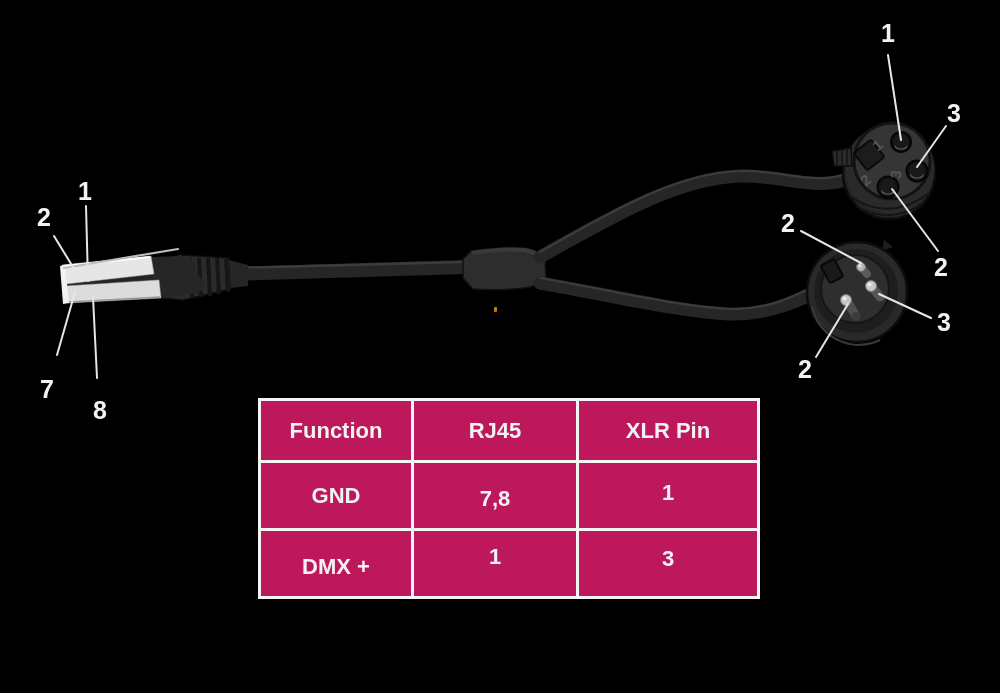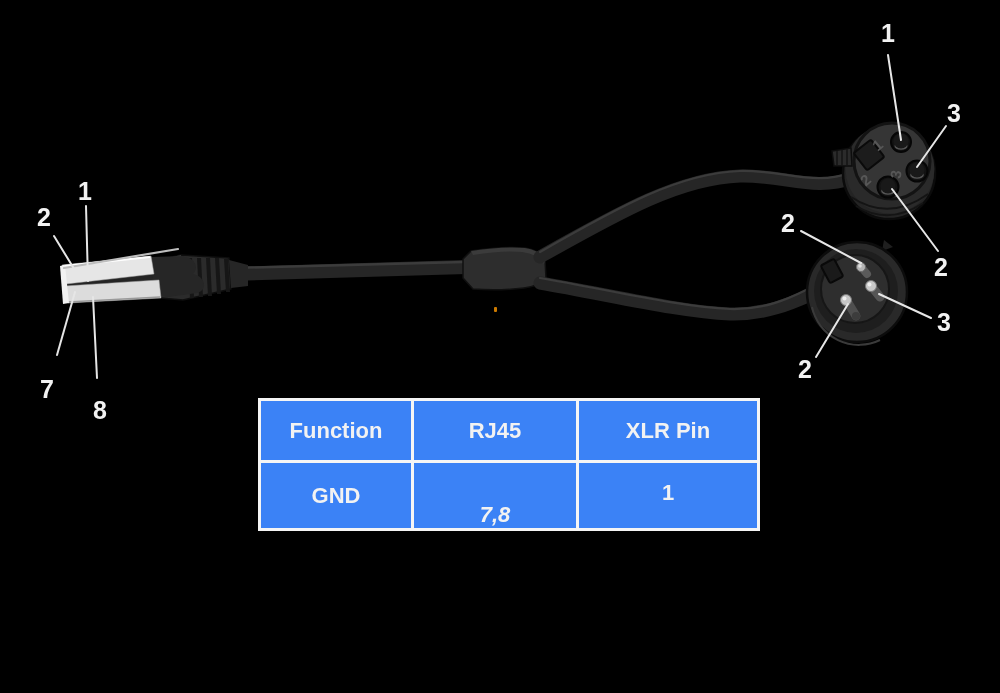--- a/index.html
+++ b/index.html
@@ -14,24 +14,24 @@
     color:var(--label_text,#f2f2f2);font-weight:bold;font-size:25px;line-height:1;
     white-space:nowrap;user-select:none;
   }
   table.pinout{
     position:absolute;left:258px;top:398px;
     border-collapse:collapse;table-layout:fixed;
     color:var(--label_text,#f2f2f2);font-weight:bold;font-size:22px;text-align:center;
   }
   table.pinout th,table.pinout td{
     border:3px solid var(--table_border,#f5f5f5);
-    background:#3b82f6;vertical-align:middle;padding:0;
+    background:#be185d;vertical-align:middle;padding:0;
   }
   .cellspan{display:inline-block;position:relative;}
-  .dn2{top:2px;} .dn3{top:19px;font-style:italic;} .up3{top:-3px;} .up5{top:-5px;} .up7{top:-7px;}
+  .dn2{top:2px;} .dn3{top:3px;} .up3{top:-3px;} .up5{top:-5px;} .up7{top:-7px;}
 </style>
 </head>
 <body>
 
 <div class="stage">
 
   <svg width="1000" height="693" viewBox="0 0 1000 693">
 
     <g>
       <path d="M 228,274 L 466,267" stroke="#262626" stroke-width="14" fill="none" stroke-linecap="round"></path>
@@ -171,16 +171,21 @@
         <tr style="height:62px">
       <th><span class="cellspan">Function</span></th>
       <th><span class="cellspan">RJ45</span></th>
       <th><span class="cellspan">XLR Pin</span></th>
     </tr>
     <tr style="height:68px">
       <td><span class="cellspan">GND</span></td>
       <td><span class="cellspan dn3">7,8</span></td>
       <td><span class="cellspan up3">1</span></td>
     </tr>
+    <tr style="height:68px">
+      <td><span class="cellspan dn3">DMX +</span></td>
+      <td><span class="cellspan up7">1</span></td>
+      <td><span class="cellspan up5">3</span></td>
+    </tr>
   </tbody>
     </table>
 
 </div>
 
 </body></html>

